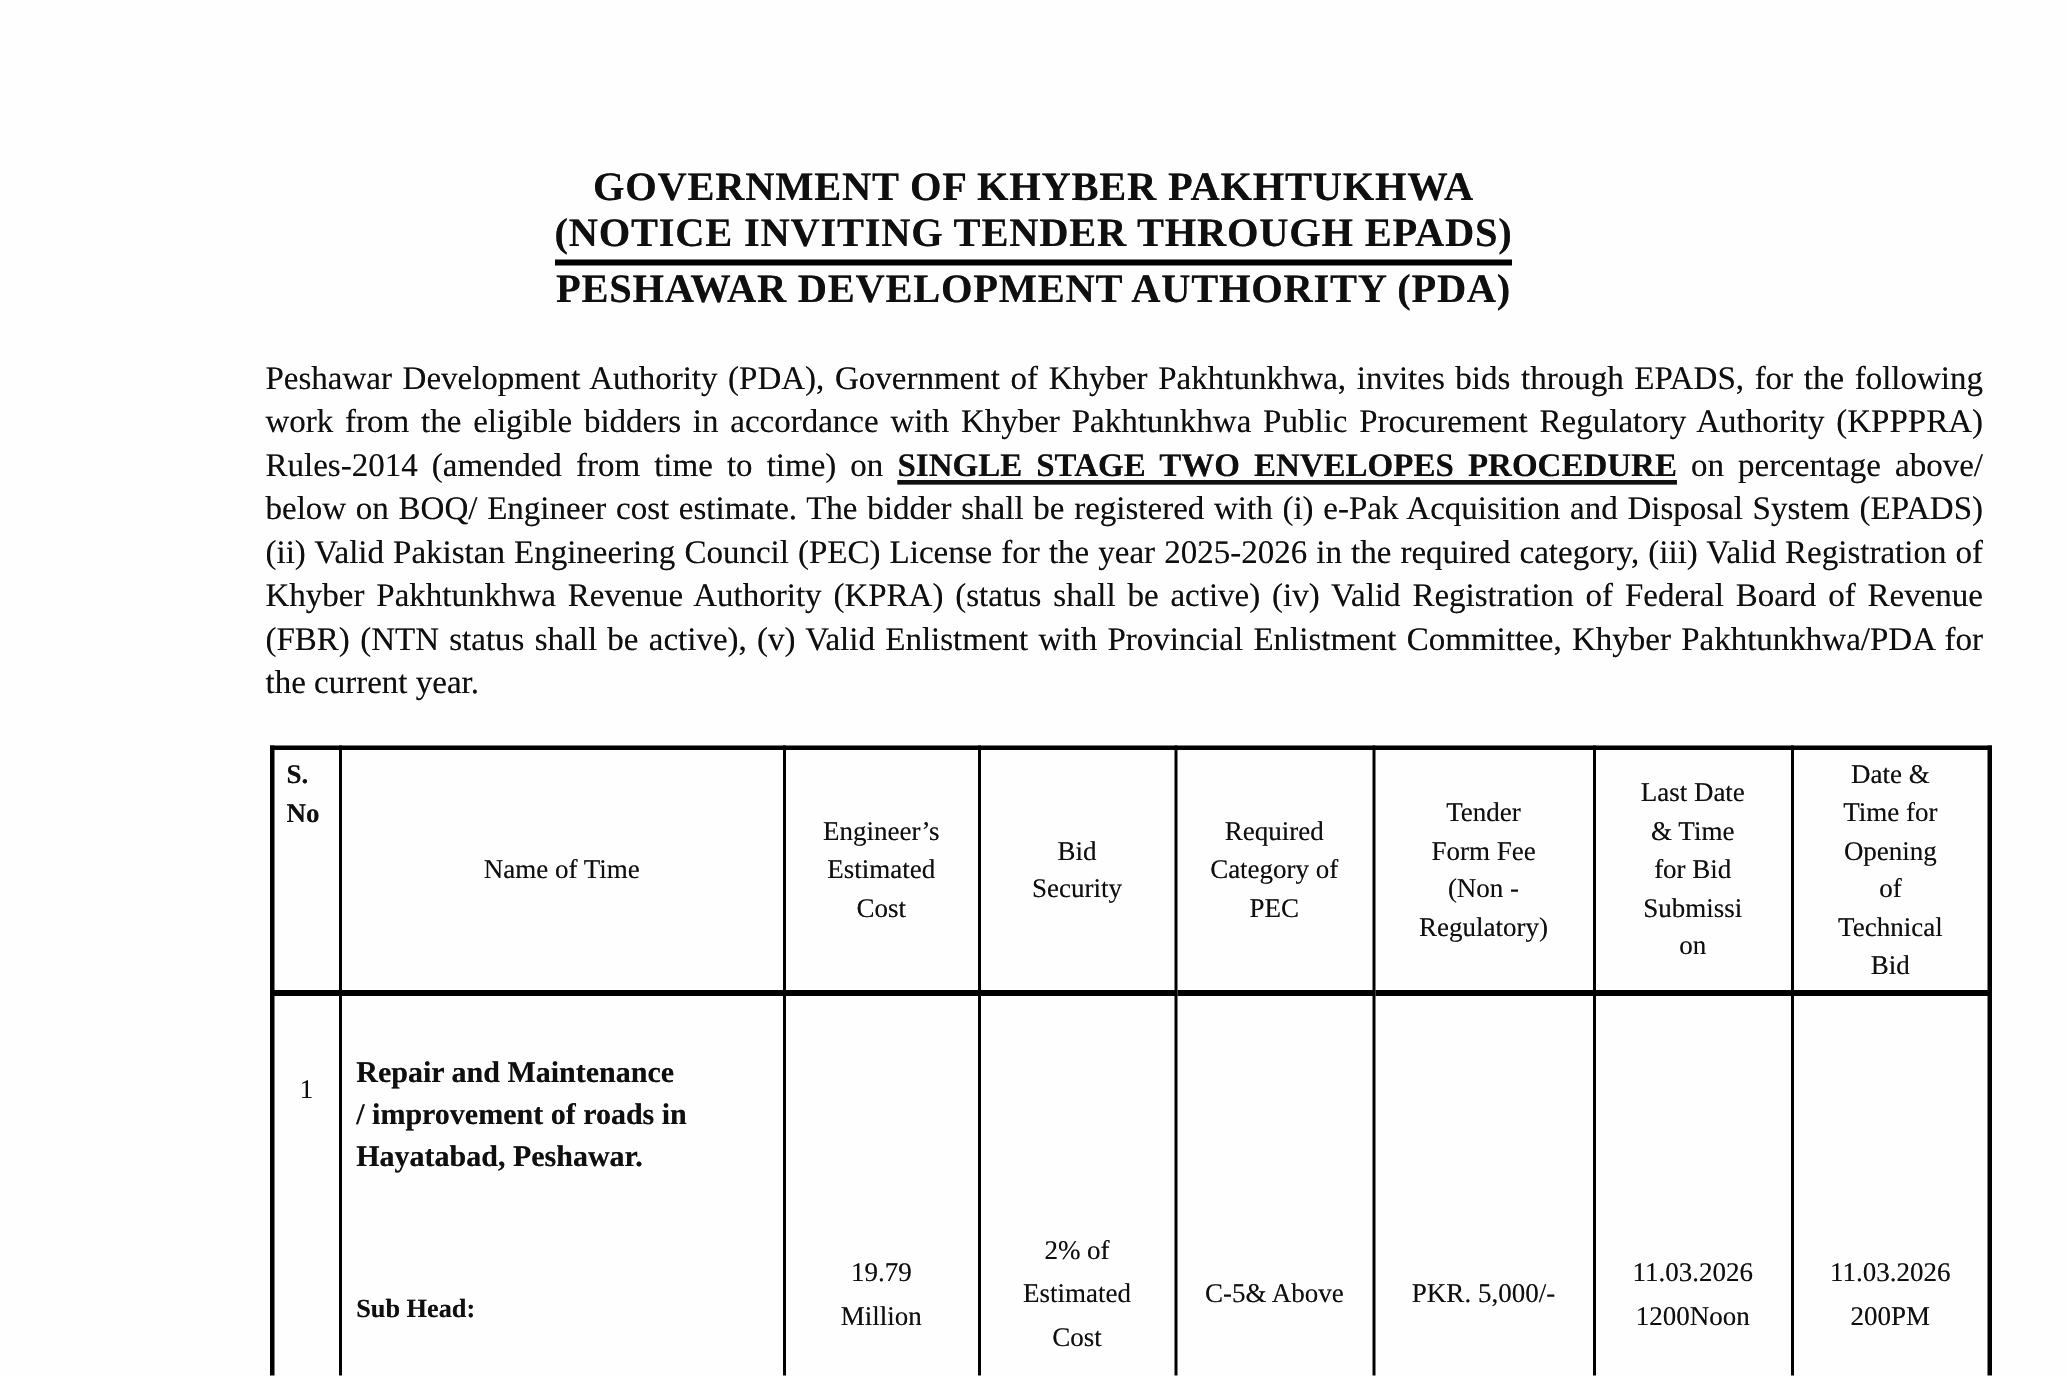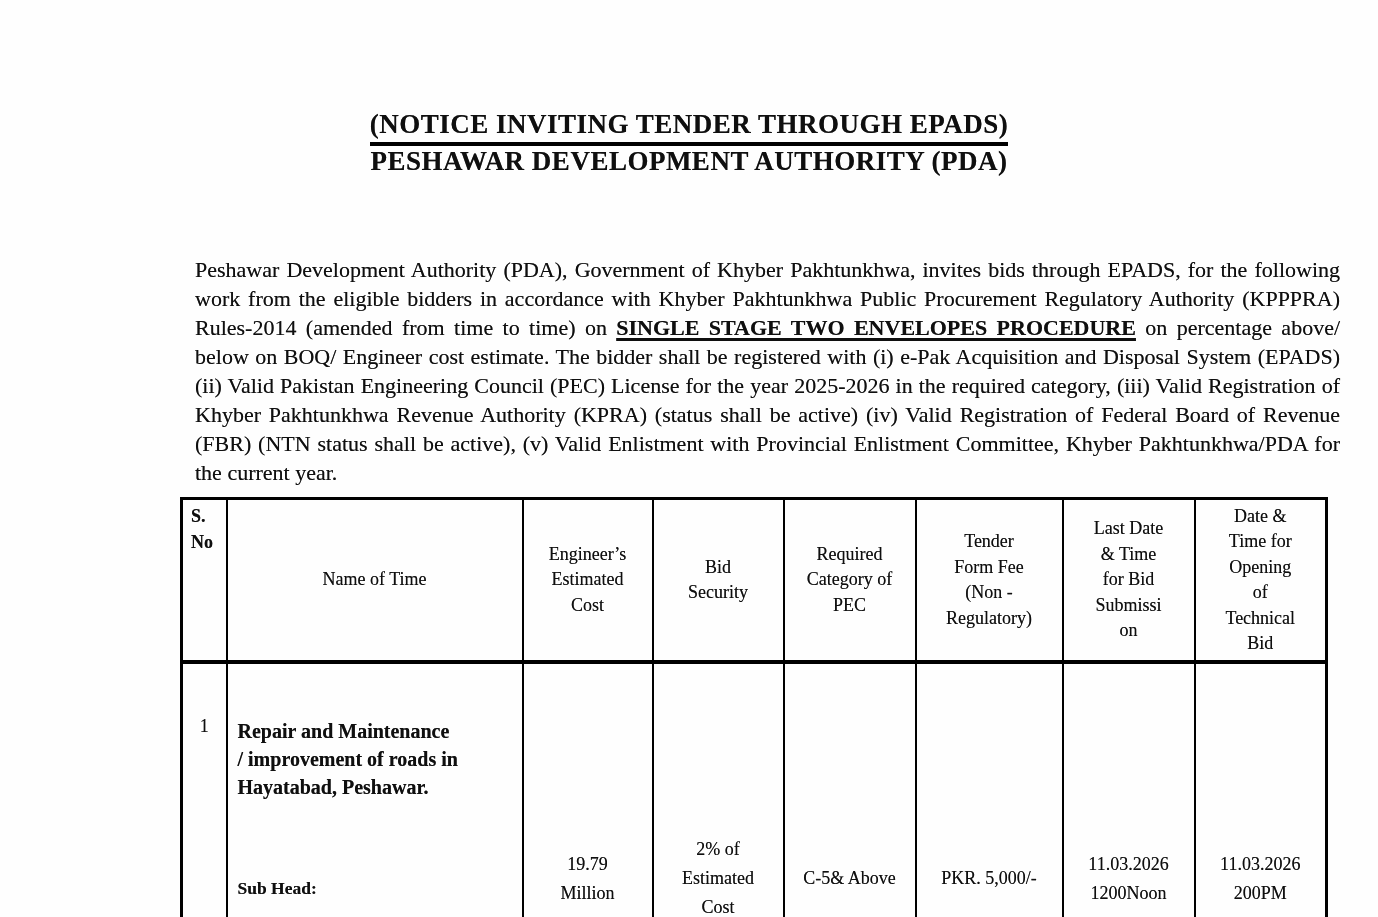--- a/index.html
+++ b/index.html
@@ -32,21 +32,21 @@
   .title-underline {
     display: inline-block;
     border-bottom: 4px solid #000;
     padding-bottom: 2px;
   }
   
   .intro {
     position: absolute;
     top: 237px; left: 177px;
     width: 1145px;
-    margin: 18px;
+    margin: 0;
     font-size: 22px;
     line-height: 29px;
     text-align: justify;
   }
   .intro .emphasis {
     font-weight: bold;
     text-decoration: underline;
     text-decoration-thickness: 3px;
     text-underline-offset: 3px;
   }
@@ -94,35 +94,35 @@
   .tender-table tbody td.work-cell {
     vertical-align: top;
     text-align: left;
     padding: 8px 4px 6px 10px;
   }
   .work-title, .sub-head-text {
     font-weight: bold;
     font-size: 20px;
     line-height: 28px;
     white-space: pre-line;
-    margin-top: 16px;
   }
   .sub-head-label {
     font-weight: bold;
     font-size: 17.5px;
     line-height: 26px;
     margin-top: 45px;
   }
 </style>
 </head>
 <body>
 
 <div class="page">
 
   <header class="title-block">
+    <div class="title-line">GOVERNMENT OF KHYBER PAKHTUKHWA</div>
     <div class="title-line"><span class="title-underline">(NOTICE INVITING TENDER THROUGH EPADS)</span></div>
     <div class="title-line">PESHAWAR DEVELOPMENT AUTHORITY (PDA)</div>
   </header>
 
   <p class="intro"><span>Peshawar Development Authority (PDA), Government of Khyber Pakhtunkhwa, invites bids through EPADS, for the following work from the eligible bidders in accordance with Khyber Pakhtunkhwa Public Procurement Regulatory Authority (KPPPRA) Rules-2014 (amended from time to time) on </span><span class="emphasis">SINGLE STAGE TWO ENVELOPES PROCEDURE</span><span> on percentage above/ below on BOQ/ Engineer cost estimate. The bidder shall be registered with (i) e-Pak Acquisition and Disposal System (EPADS) (ii) Valid Pakistan Engineering Council (PEC) License for the year 2025-2026 in the required category, (iii) Valid Registration of Khyber Pakhtunkhwa Revenue Authority (KPRA) (status shall be active) (iv) Valid Registration of Federal Board of Revenue (FBR) (NTN status shall be active), (v) Valid Enlistment with Provincial Enlistment Committee, Khyber Pakhtunkhwa/PDA for the current year.</span></p>
 
   <table class="tender-table">
     <colgroup>
       <col style="width:45px">
       <col style="width:296px">

